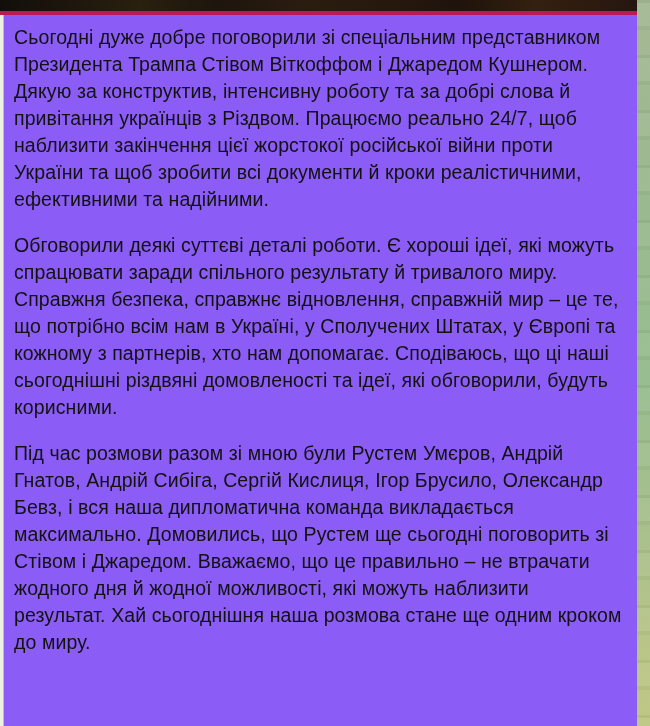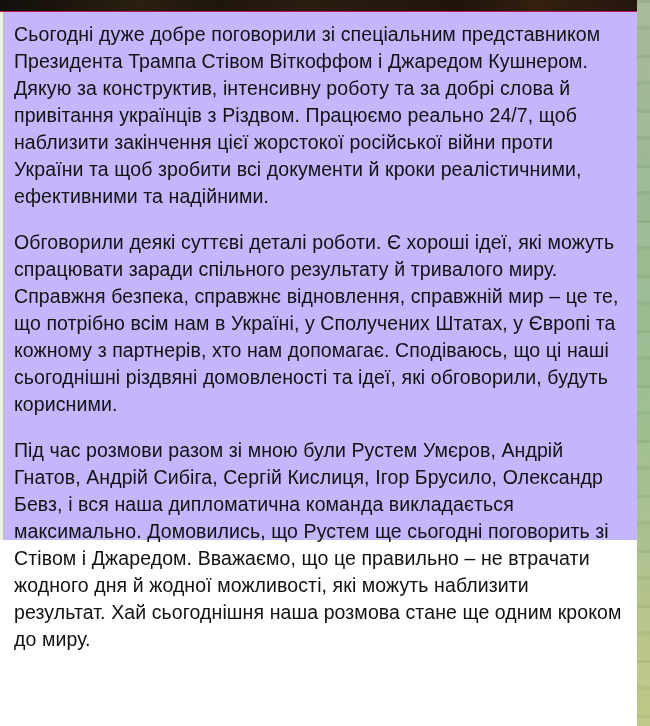--- a/index.html
+++ b/index.html
@@ -42,23 +42,23 @@
       #2b1c10 48%,
       #27180e 62%,
       #1f130c 72%,
       #33200f 84%,
       #2c1a10 94%,
       #241610 100%);
   }
   
   .bubble{
     position:absolute;top:11px;left:0;
-    width:637px;height:529px;
-    background:#c4b5fd;
-    border-top:1px solid #be185d;
+    width:637px;height:715px;
+    background:#8b5cf6;
+    border-top:4px solid #be185d;
     box-sizing:border-box;
   }
   
   .wallpaper-left{
     position:absolute;top:0;left:0;
     width:4px;height:100%;
     background:#ecf1e1;
     border-right:1px solid #bcc5ac;
     box-sizing:border-box;
   }

